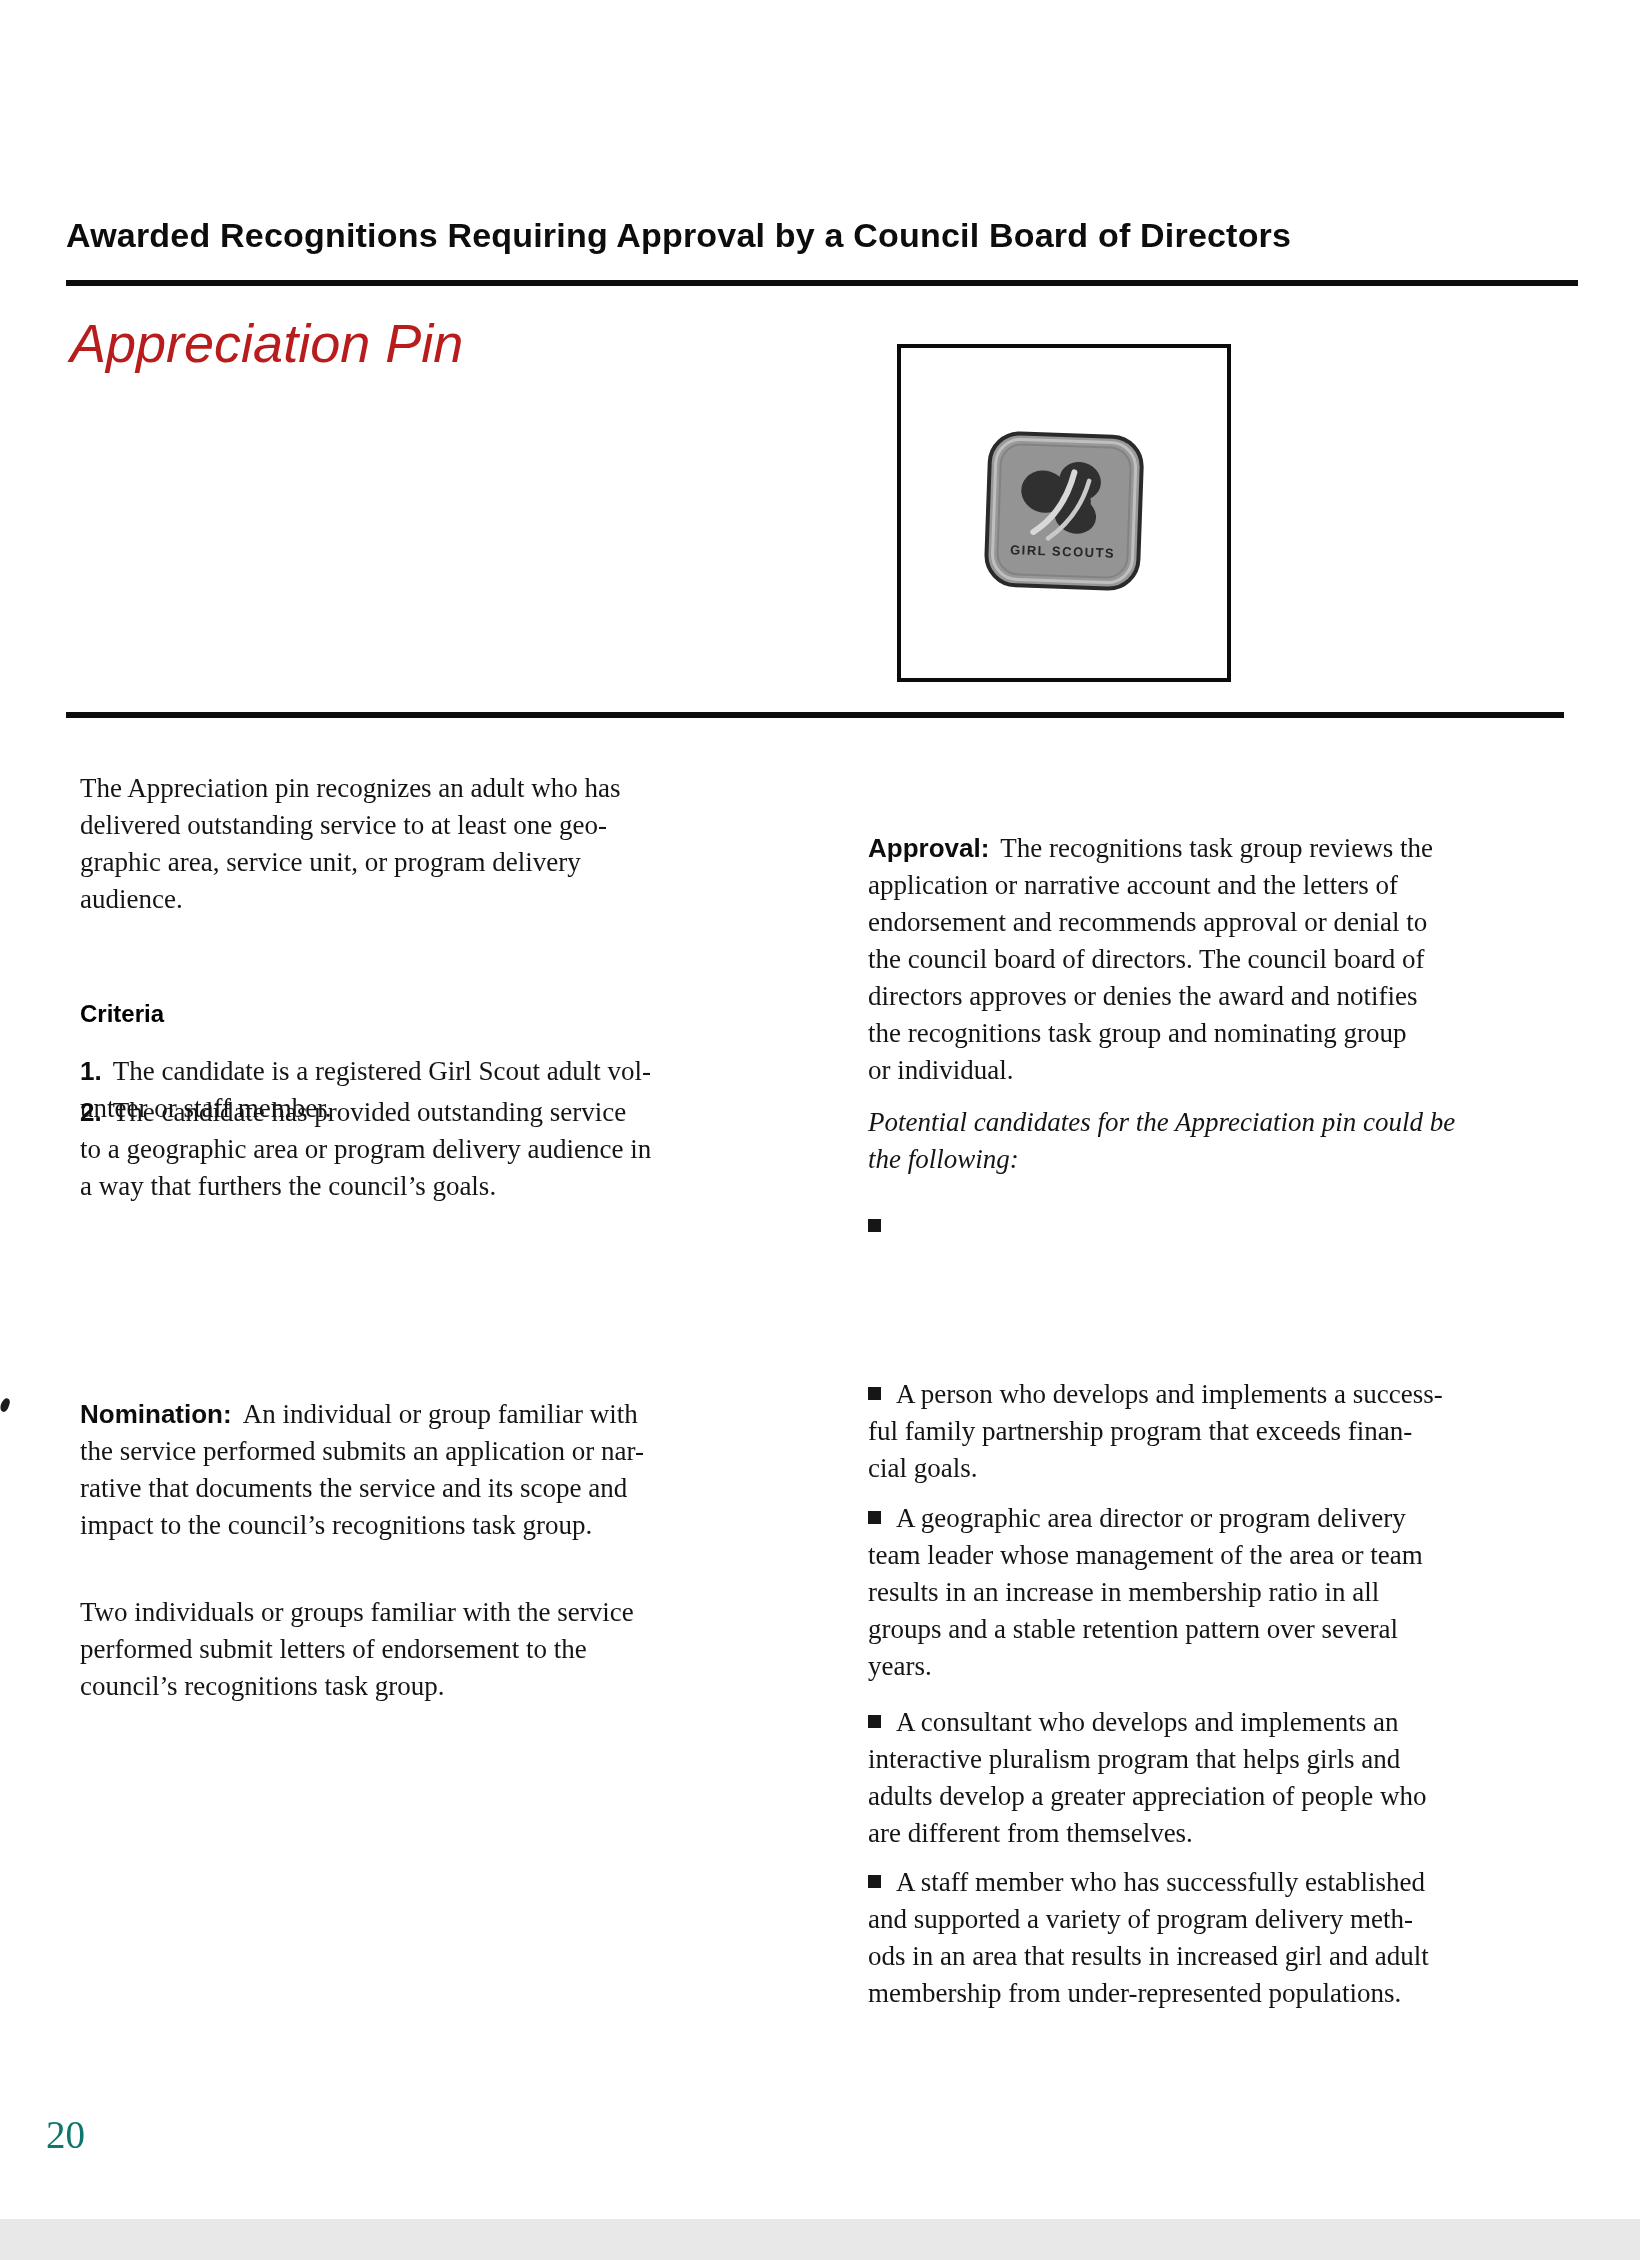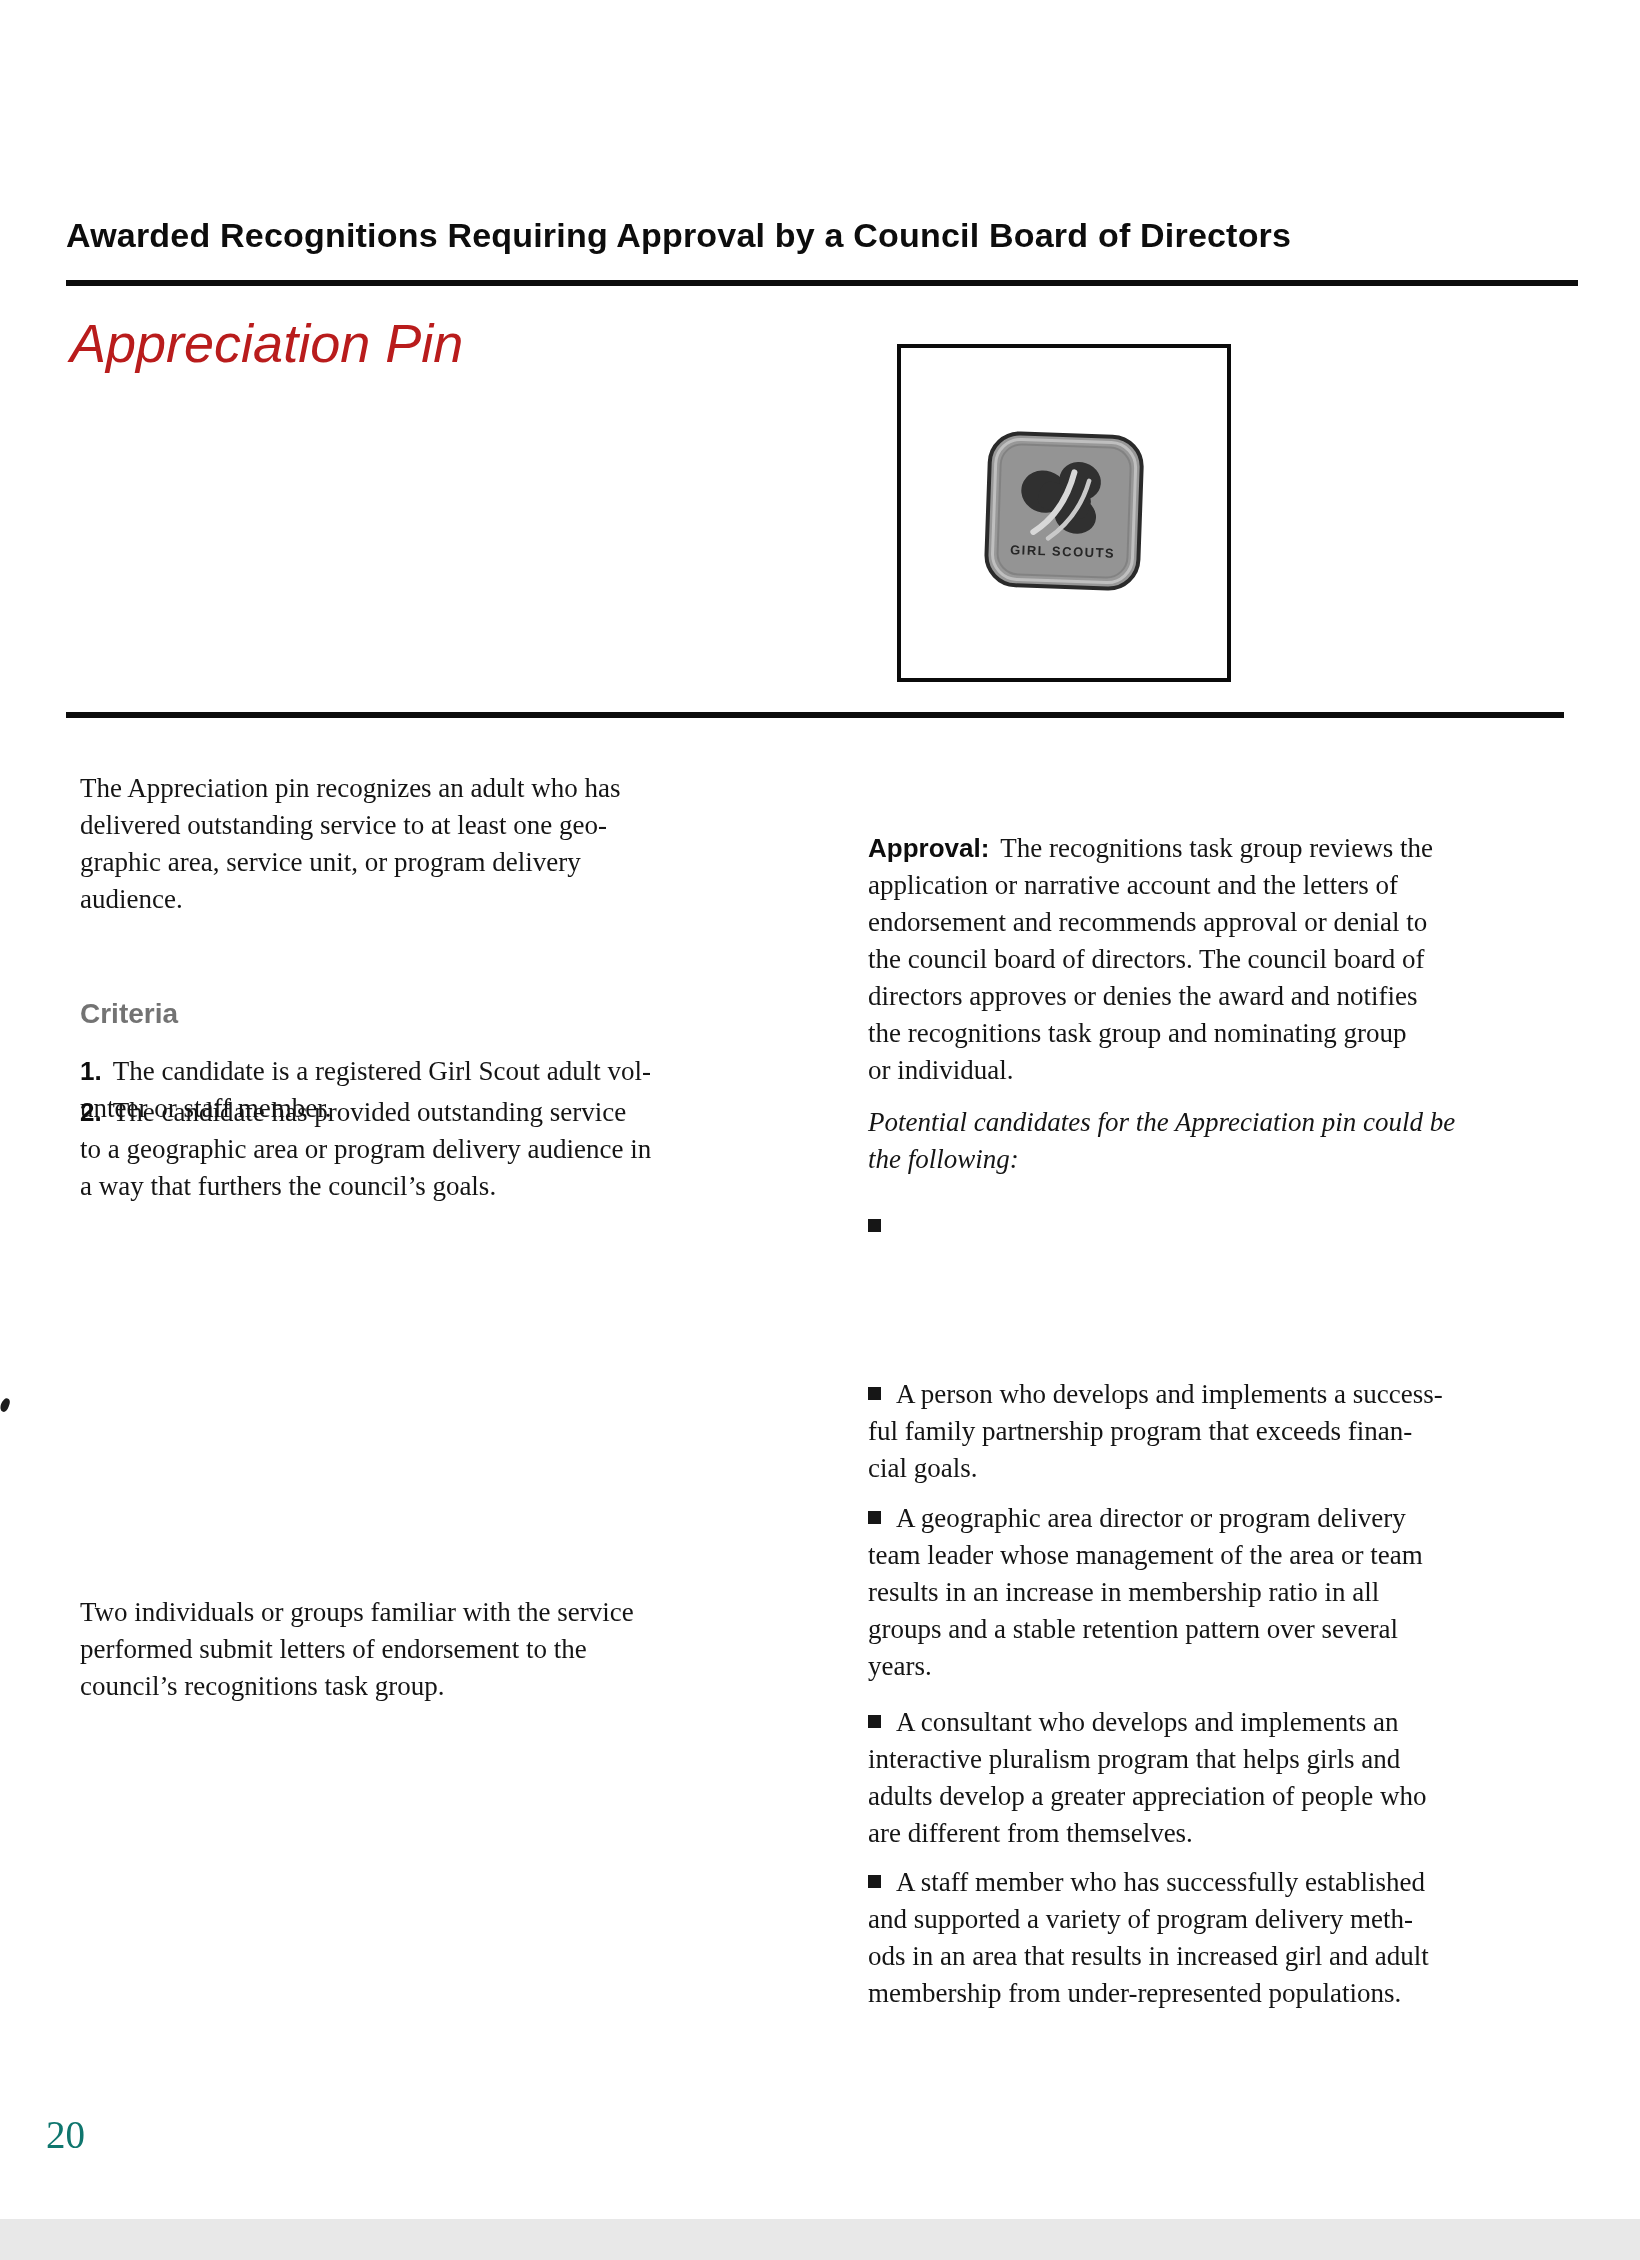--- a/index.html
+++ b/index.html
@@ -65,22 +65,22 @@
   .lead {
     font-family: "Liberation Sans", sans-serif;
     font-weight: 700;
     font-size: 26px;
     margin-right: 11px;
     color: #0d0d0d;
   }
   .subhead {
     font-family: "Liberation Sans", sans-serif;
     font-weight: 700;
-    font-size: 28px;
-    color: #737373;
+    font-size: 24px;
+    color: #000000;
   }
   .italic-para { font-style: italic; }
   .sq {
     display: inline-block;
     width: 13px; height: 13px;
     background: #161616;
     margin-right: 15px;
     transform: translateY(-3px);
   }
   .page-number {
@@ -134,20 +134,24 @@
   <div class="para lc subhead" style="top:995px">Criteria</div>
 
   <div class="para lc" style="top:1053px"><span class="lead">1.</span><span class="pre">The candidate is a registered Girl Scout adult vol-
 unteer or staff member.</span></div>
 
   <div class="para lc" style="top:1094px"><span class="lead">2.</span><span class="pre">The candidate has provided outstanding service
 to a geographic area or program delivery audience in
 a way that furthers the council’s goals.</span></div>
 
 
+  <div class="para lc" style="top:1396px"><span class="lead">Nomination:</span><span class="pre">An individual or group familiar with
+the service performed submits an application or nar-
+rative that documents the service and its scope and
+impact to the council’s recognitions task group.</span></div>
 
   <div class="para lc pre" style="top:1594px">Two individuals or groups familiar with the service
 performed submit letters of endorsement to the
 council’s recognitions task group.</div>
 
   <div class="para rc" style="top:830px"><span class="lead">Approval:</span><span class="pre">The recognitions task group reviews the
 application or narrative account and the letters of
 endorsement and recommends approval or denial to
 the council board of directors. The council board of
 directors approves or denies the award and notifies

